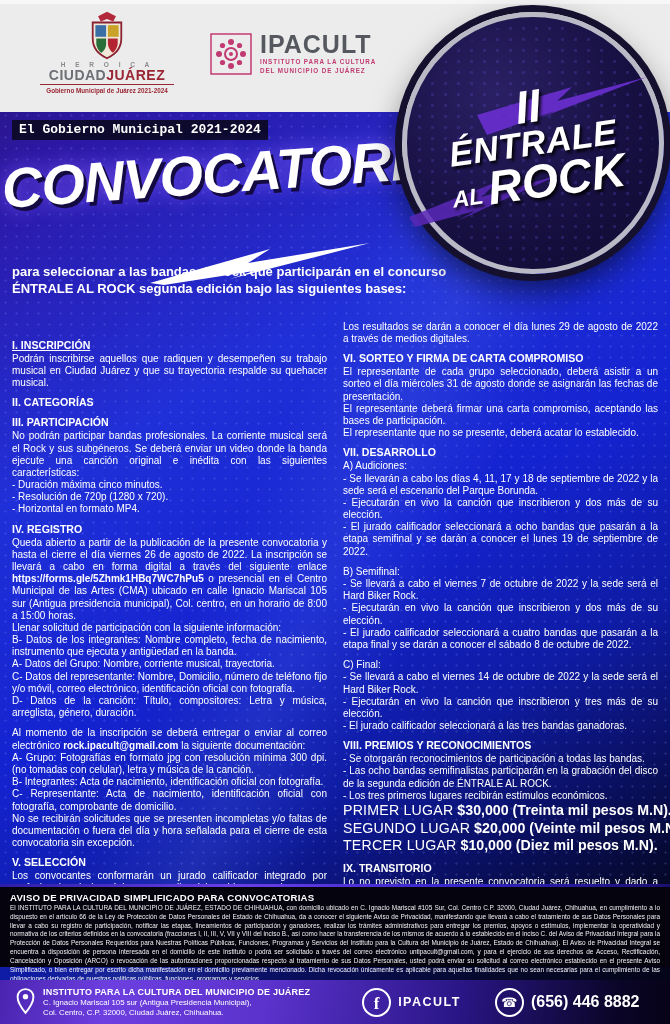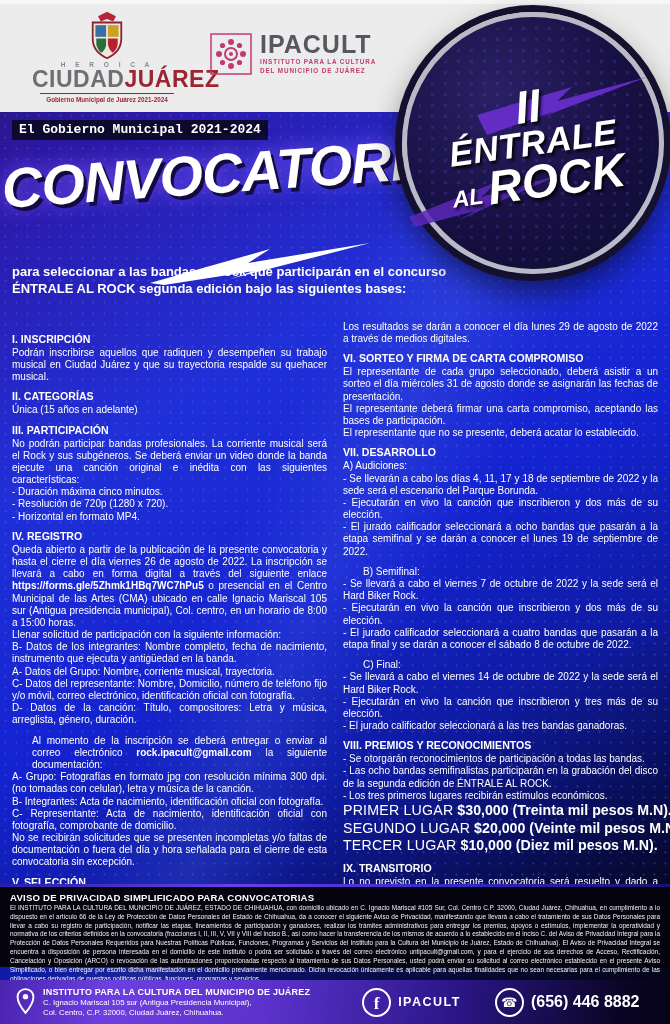--- a/index.html
+++ b/index.html
@@ -9,21 +9,21 @@
       linear-gradient(115deg,rgba(120,140,255,0) 42%,rgba(120,150,255,.14) 52%,rgba(120,140,255,0) 62%),
       linear-gradient(150deg,#251569 0%,#2d18a6 13%,#2030d8 36%,#1423d0 55%,#0e1ba2 70%,#0a1064 80%,#050827 90%,#030313 100%);}
   .dots{position:absolute;inset:110px 0 140px 0;pointer-events:none;opacity:.18;
     background-image:radial-gradient(rgba(140,160,255,.9) 1px,transparent 1.4px);
     background-size:11px 11px;}
   
   .whitebar{position:absolute;top:0;left:0;right:0;height:108px;background:#ececec;
     border-top:4px solid #f7f7f7;z-index:2;}
   .citylogo{position:absolute;left:32px;top:6px;width:150px;text-align:center;}
   .heroica{font-size:6.5px;letter-spacing:4px;color:#8b8b8b;font-weight:700;margin-top:1px;}
-  .cityname{font-size:23px;line-height:1;}
+  .cityname{font-size:14px;line-height:1;}
   .cityname .c1{color:#6c7075;font-weight:700;letter-spacing:.5px;}
   .cityname .c2{color:#9a2533;font-weight:800;letter-spacing:.5px;}
   .cityrule{height:1px;background:#9a2533;margin:2px 8px 2px 8px;}
   .citysub{font-size:6.3px;color:#9a2533;font-weight:700;}
   .ipacultlogo{position:absolute;left:210px;top:28px;display:flex;align-items:center;gap:8px;}
   .ipacult-name{font-size:25px;font-weight:800;color:#55585e;letter-spacing:1px;line-height:1;}
   .ipacult-sub{font-size:6.3px;color:#c23a72;letter-spacing:.9px;font-weight:700;line-height:1.5;}
   
   .badge{position:absolute;top:12px;right:6px;width:252px;height:252px;border-radius:50%;z-index:3;
     background:radial-gradient(circle at 35% 30%,#2a2064 0%,#171042 55%,#0e0a30 100%);
@@ -49,23 +49,23 @@
     font-size:56px;font-weight:800;font-style:italic;letter-spacing:-1px;
     transform:rotate(-4deg);transform-origin:left center;
     text-shadow:3px 4px 0 rgba(18,8,58,.95),0 0 20px rgba(135,95,255,.9);}
   .title-bolt{position:absolute;top:243px;left:150px;z-index:2;}
   .subtitle{position:absolute;top:264px;left:12px;width:436px;z-index:2;
     font-size:13px;font-weight:700;line-height:1.28;}
   
   .columns{position:absolute;top:321px;left:12px;right:12px;display:flex;gap:16px;z-index:1;}
   .col{flex:1;min-width:0;font-size:10px;line-height:1.22;text-align:justify;}
   .sec-h{font-weight:800;font-size:10.6px;margin:7px 0 1px 0;text-align:left;}
-  .col > .sec-h:first-child{margin-top:12px;}
+  .col > .sec-h:first-child{margin-top:18px;text-decoration:underline;}
   .para{margin:0;}
-  .para.gap{margin-top:8px;margin-left:20px;}
+  .para.gap{margin-top:8px;}
   .para .b{font-weight:700;}
   .prize{font-size:14.2px;line-height:1.25;text-align:left;white-space:nowrap;}
   .prize-label{font-weight:400;letter-spacing:.2px;}
   .prize-amount{font-weight:700;}
   
   .sep{position:absolute;top:884px;left:0;right:0;height:3px;z-index:4;
     background:linear-gradient(90deg,#2c1ea8,#6a3fe8 35%,#3526c8 70%,#1a1070);}
   .privacy{position:absolute;top:887px;left:0;right:0;height:80px;background:#04030e;z-index:4;
     padding:5px 10px 0 10px;box-sizing:border-box;}
   .privacy-title{font-size:9.6px;font-weight:800;letter-spacing:.2px;margin-bottom:1px;}
@@ -162,21 +162,20 @@
 
   <div class="subtitle">
     <span>para seleccionar a las bandas de rock que participarán en el concurso </span><span style="font-weight:800">ÉNTRALE AL ROCK</span><span> segunda edición bajo las siguientes bases:</span>
   </div>
 
   <div class="columns">
     <div class="col" id="col-left">
         <div class="sec-h">I. INSCRIPCIÓN</div>
         <p class="para"><span>Podrán inscribirse aquellos que radiquen y desempeñen su trabajo musical en Ciudad Juárez y que su trayectoria respalde su quehacer musical.</span></p>
         <div class="sec-h">II. CATEGORÍAS</div>
-        <p class="para"><span>Única (15 años en adelante)</span></p>
         <div class="sec-h">III. PARTICIPACIÓN</div>
         <p class="para"><span>No podrán participar bandas profesionales. La corriente musical será el Rock y sus subgéneros. Se deberá enviar un video donde la banda ejecute una canción original e inédita con las siguientes características:</span></p>
         <p class="para"><span>- Duración máxima cinco minutos.</span></p>
         <p class="para"><span>- Resolución de 720p (1280 x 720).</span></p>
         <p class="para"><span>- Horizontal en formato MP4.</span></p>
         <div class="sec-h">IV. REGISTRO</div>
         <p class="para"><span>Queda abierto a partir de la publicación de la presente convocatoria y hasta el cierre el día viernes 26 de agosto de 2022. La inscripción se llevará a cabo en forma digital a través del siguiente enlace </span><span class="b">https://forms.gle/5Zhmk1HBq7WC7hPu5</span><span> o presencial en el Centro Municipal de las Artes (CMA) ubicado en calle Ignacio Mariscal 105 sur (Antigua presidencia municipal), Col. centro, en un horario de 8:00 a 15:00 horas.</span></p>
         <p class="para"><span>Llenar solicitud de participación con la siguiente información:</span></p>
         <p class="para"><span>B- Datos de los integrantes: Nombre completo, fecha de nacimiento, instrumento que ejecuta y antigüedad en la banda.</span></p>
         <p class="para"><span>A- Datos del Grupo: Nombre, corriente musical, trayectoria.</span></p>

